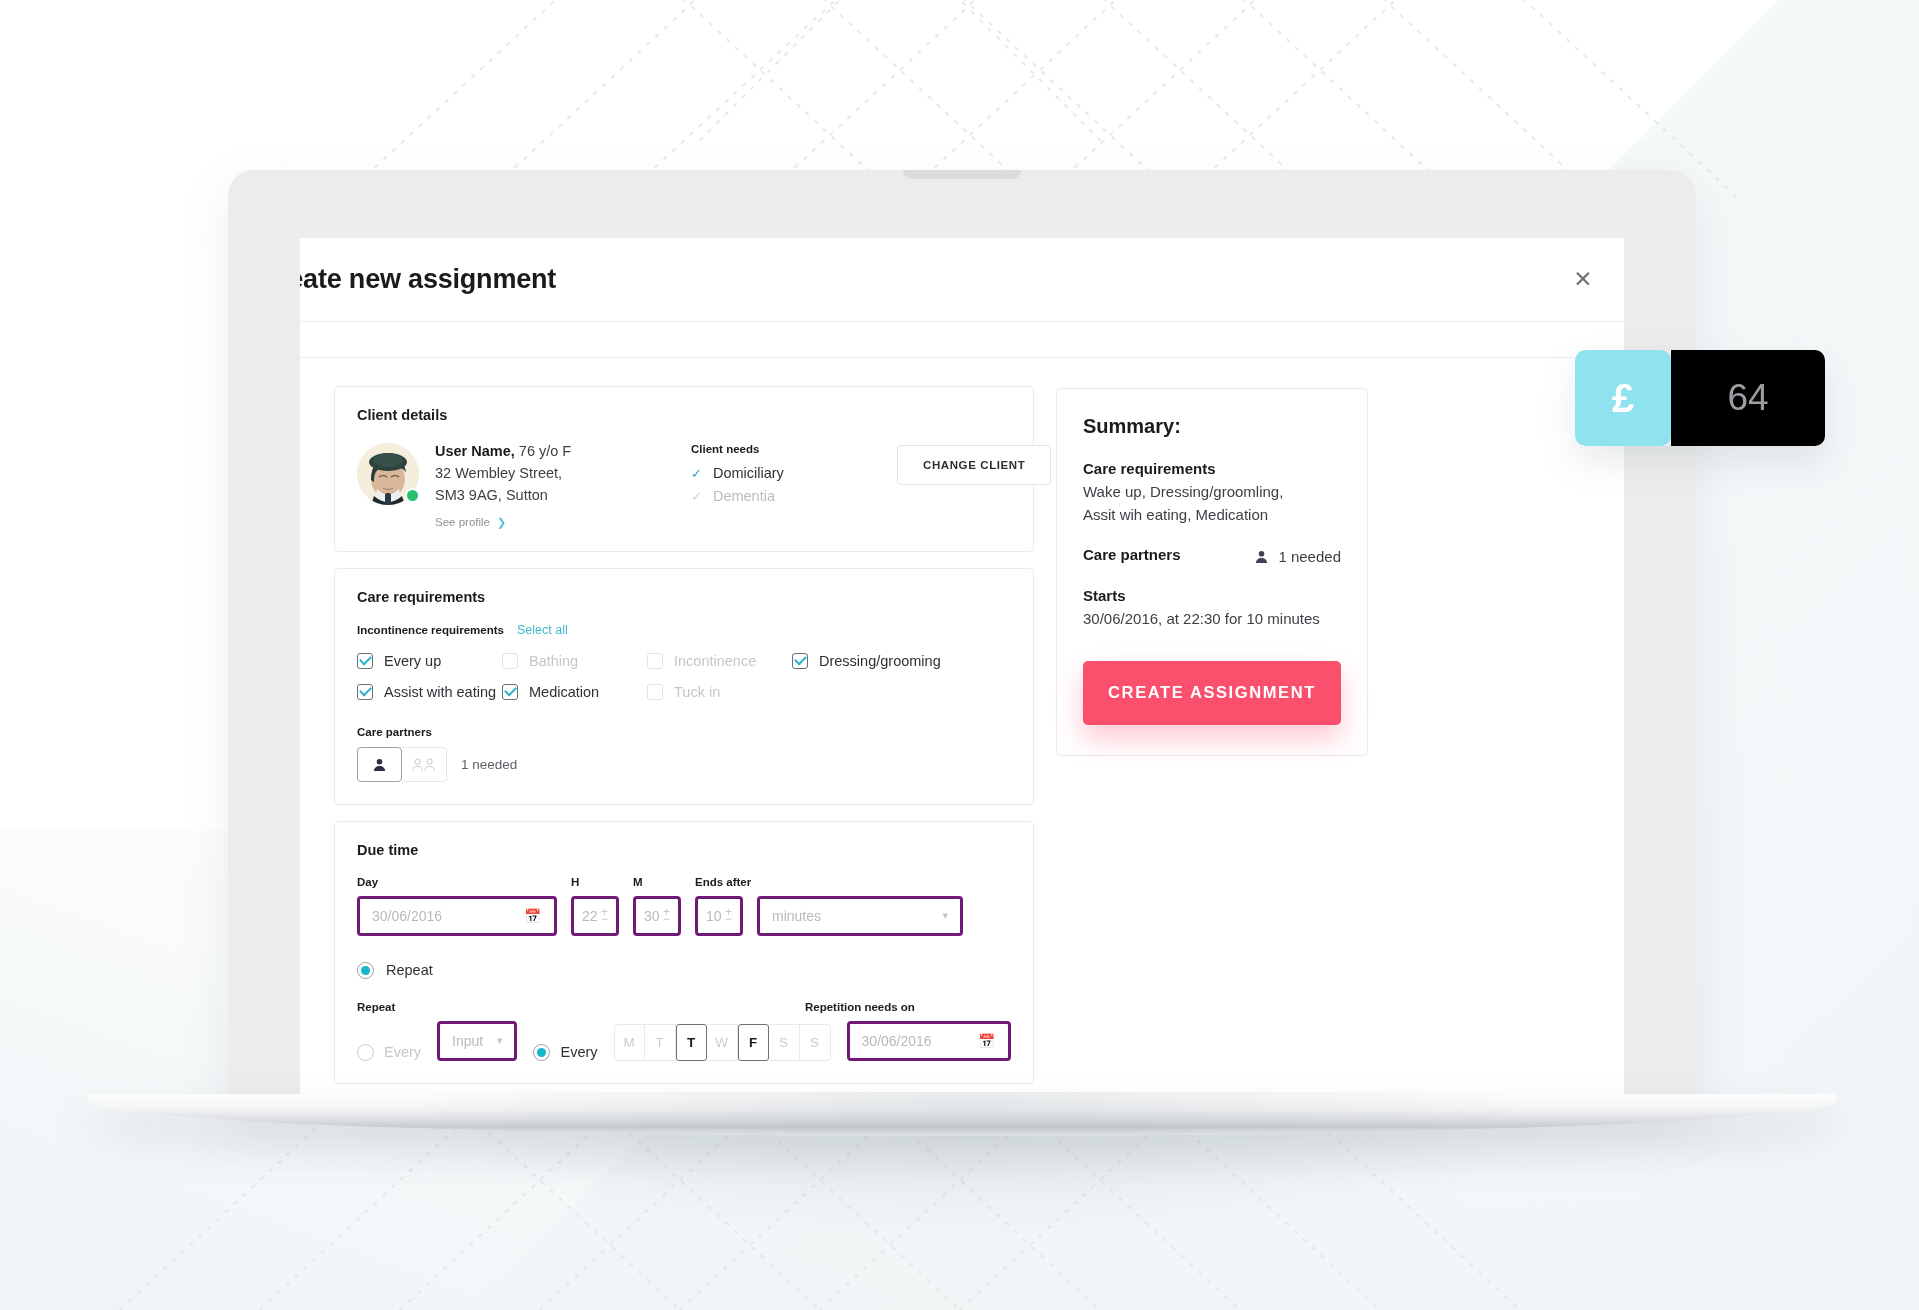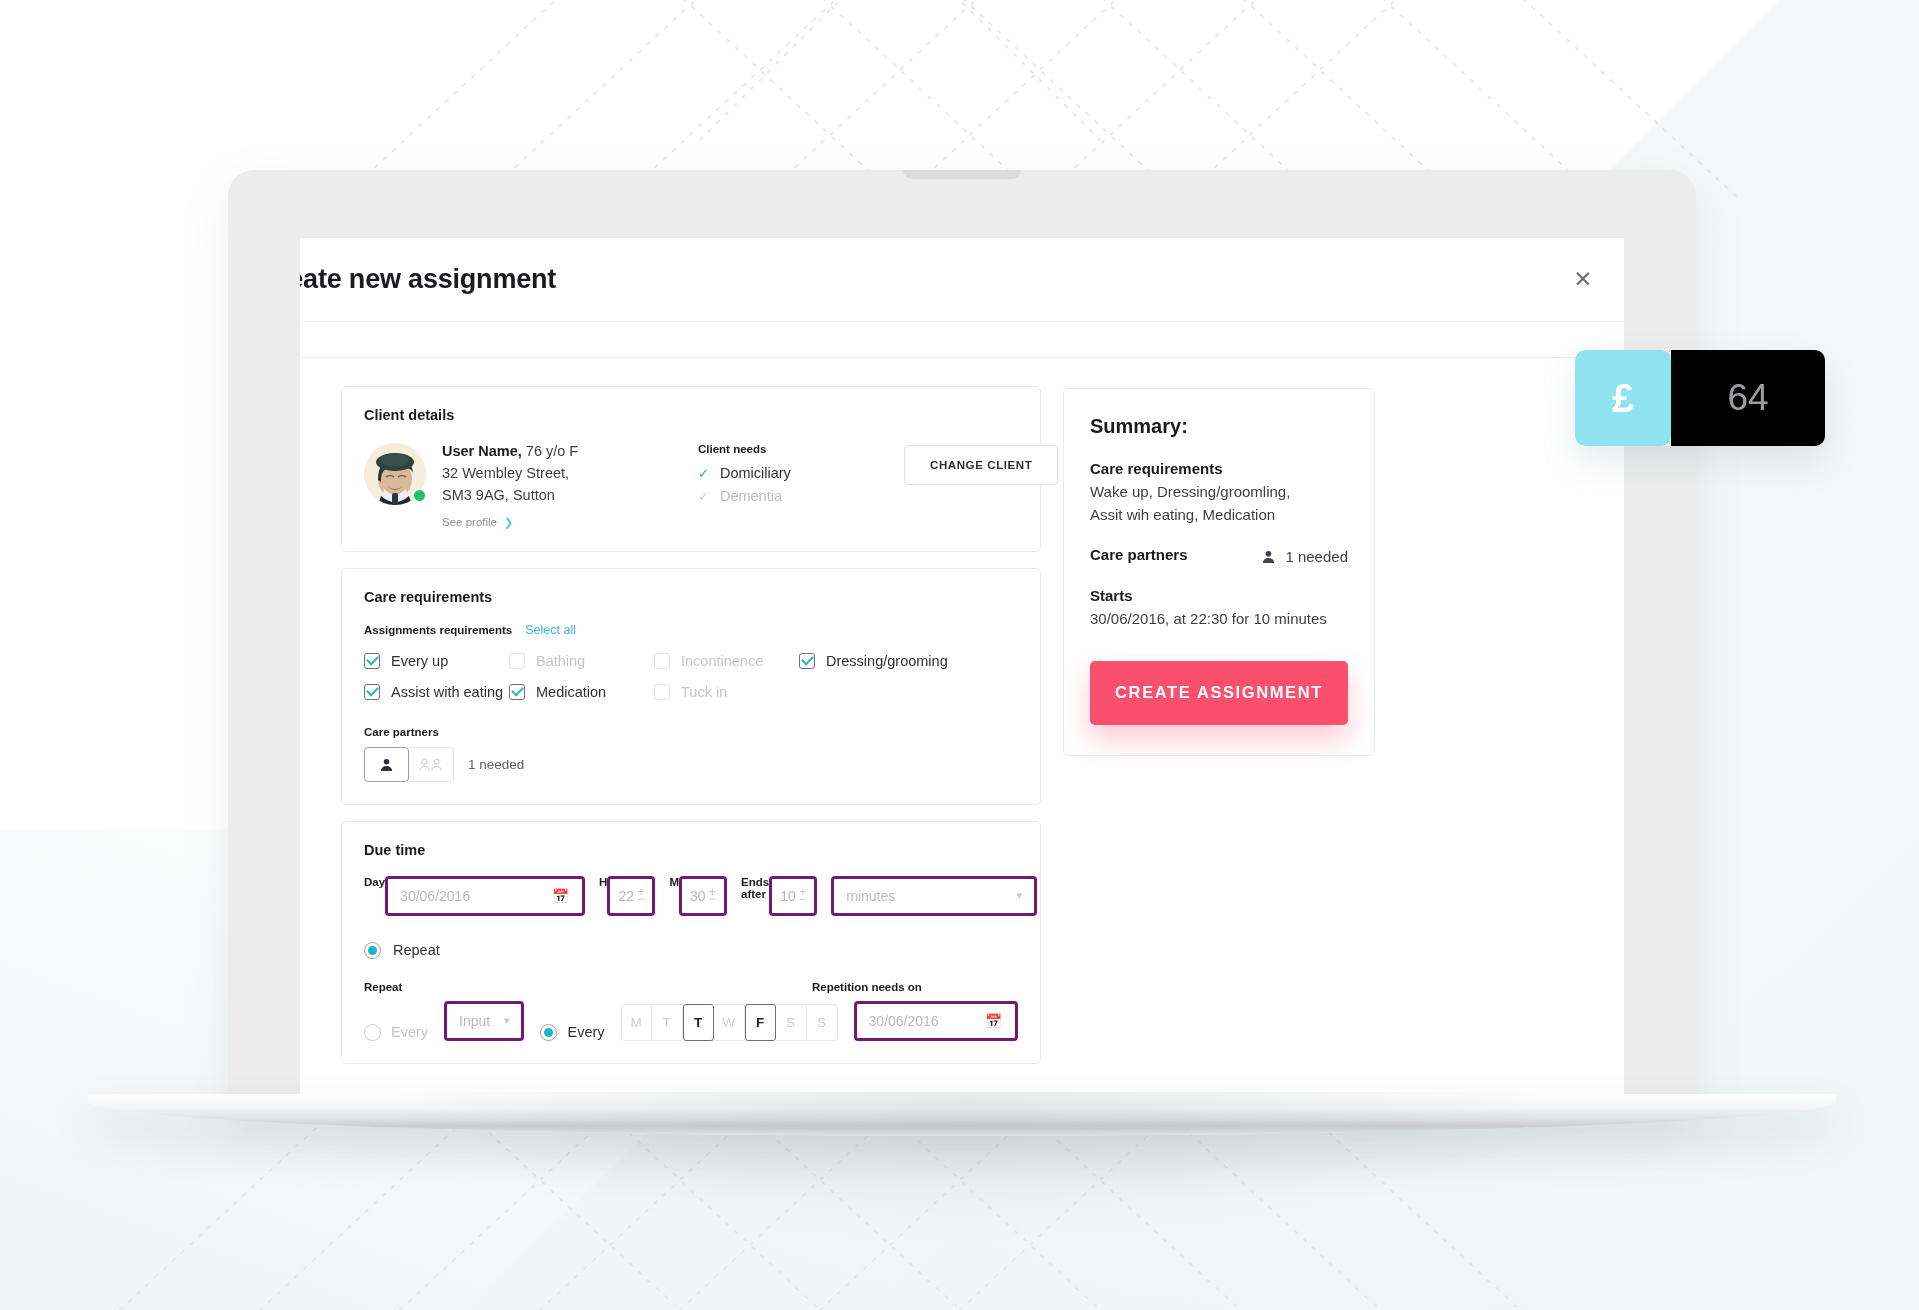--- a/index.html
+++ b/index.html
@@ -63,21 +63,21 @@
     font-size:27px; font-weight:bold; color:#1b1b1f; letter-spacing:-.2px;
   }
   .close-btn {
     position:absolute; right:24px; top:24px; width:34px; height:34px;
     display:flex; align-items:center; justify-content:center;
     color:#6f7377; font-size:23px; line-height:1; cursor:pointer;
   }
   .modal-subbar{ height:36px; border-bottom:1px solid #ececec; }
 
   .modal-body{ display:flex; padding:28px 34px 0 34px; gap:22px; }
-  .col-left{ width:700px; flex:0 0 700px;margin-left:7px; }
+  .col-left{ width:700px; flex:0 0 700px; }
   .col-right{ width:312px; flex:0 0 312px; padding-top:2px;}
 
   
   .card{
     border:1px solid #e9eaec; border-radius:5px; background:#fff;
     margin-bottom:16px;
   }
   .card-pad{ padding:20px 22px 22px 22px; }
   .card-title{ font-size:14.5px; font-weight:bold; color:#1b1b1f; margin-bottom:18px;}
 
@@ -142,21 +142,21 @@
     display:flex; align-items:center; justify-content:center; cursor:pointer;
   }
   .seg-btn:first-child{ border-radius:4px 0 0 4px; }
   .seg-btn:last-child{ border-radius:0 4px 4px 0; border-left:none;}
   .seg-btn.active{ border:1.6px solid #9ca1a7; border-radius:4px; z-index:2;}
   .needed-txt{ font-size:13.5px; color:#5d6167;}
 
   
   .field-label{ font-size:11.5px; font-weight:bold; color:#1b1b1f; margin-bottom:8px;}
   .row-fields{ display:flex; align-items:flex-end; gap:14px; }
-  .fgroup{ display:flex; flex-direction:row;}
+  .fgroup{ display:flex; flex-direction:column;}
   .input{
     border:3px solid #701a75; border-radius:4px; background:#fff;
     height:40px; display:flex; align-items:center; padding:0 12px;
     font-size:14px; color:#b6babe;
   }
   .input.date{ width:200px; justify-content:space-between;}
   .input.spin{ width:48px; padding:0 8px; justify-content:space-between;}
   .input.sel{ width:206px; justify-content:space-between;}
   .spin-arrows{ display:flex; flex-direction:column; line-height:.62; font-size:12px; color:#c3c7cb;}
   .cal-ico{ color:#c9cdd1; font-size:14px;}
@@ -322,21 +322,21 @@
                     <button class="btn-outline">CHANGE CLIENT</button>
                   </div>
                 </div>
               </div>
 
               <div class="card">
                 <div class="card-pad">
                   <div class="card-title">Care requirements</div>
 
                   <div class="req-head">
-                    <span class="lbl">Assignments requirements</span>
+                    <span class="lbl">Incontinence requirements</span>
                     <span class="link">Select all</span>
                   </div>
 
                   <div class="req-grid">
                     <div class="cb-row">
                       <span class="cb checked"></span>
                       <span class="txt">Every up</span>
                     </div>
                     <div class="cb-row dim">
                       <span class="cb dim"></span>

